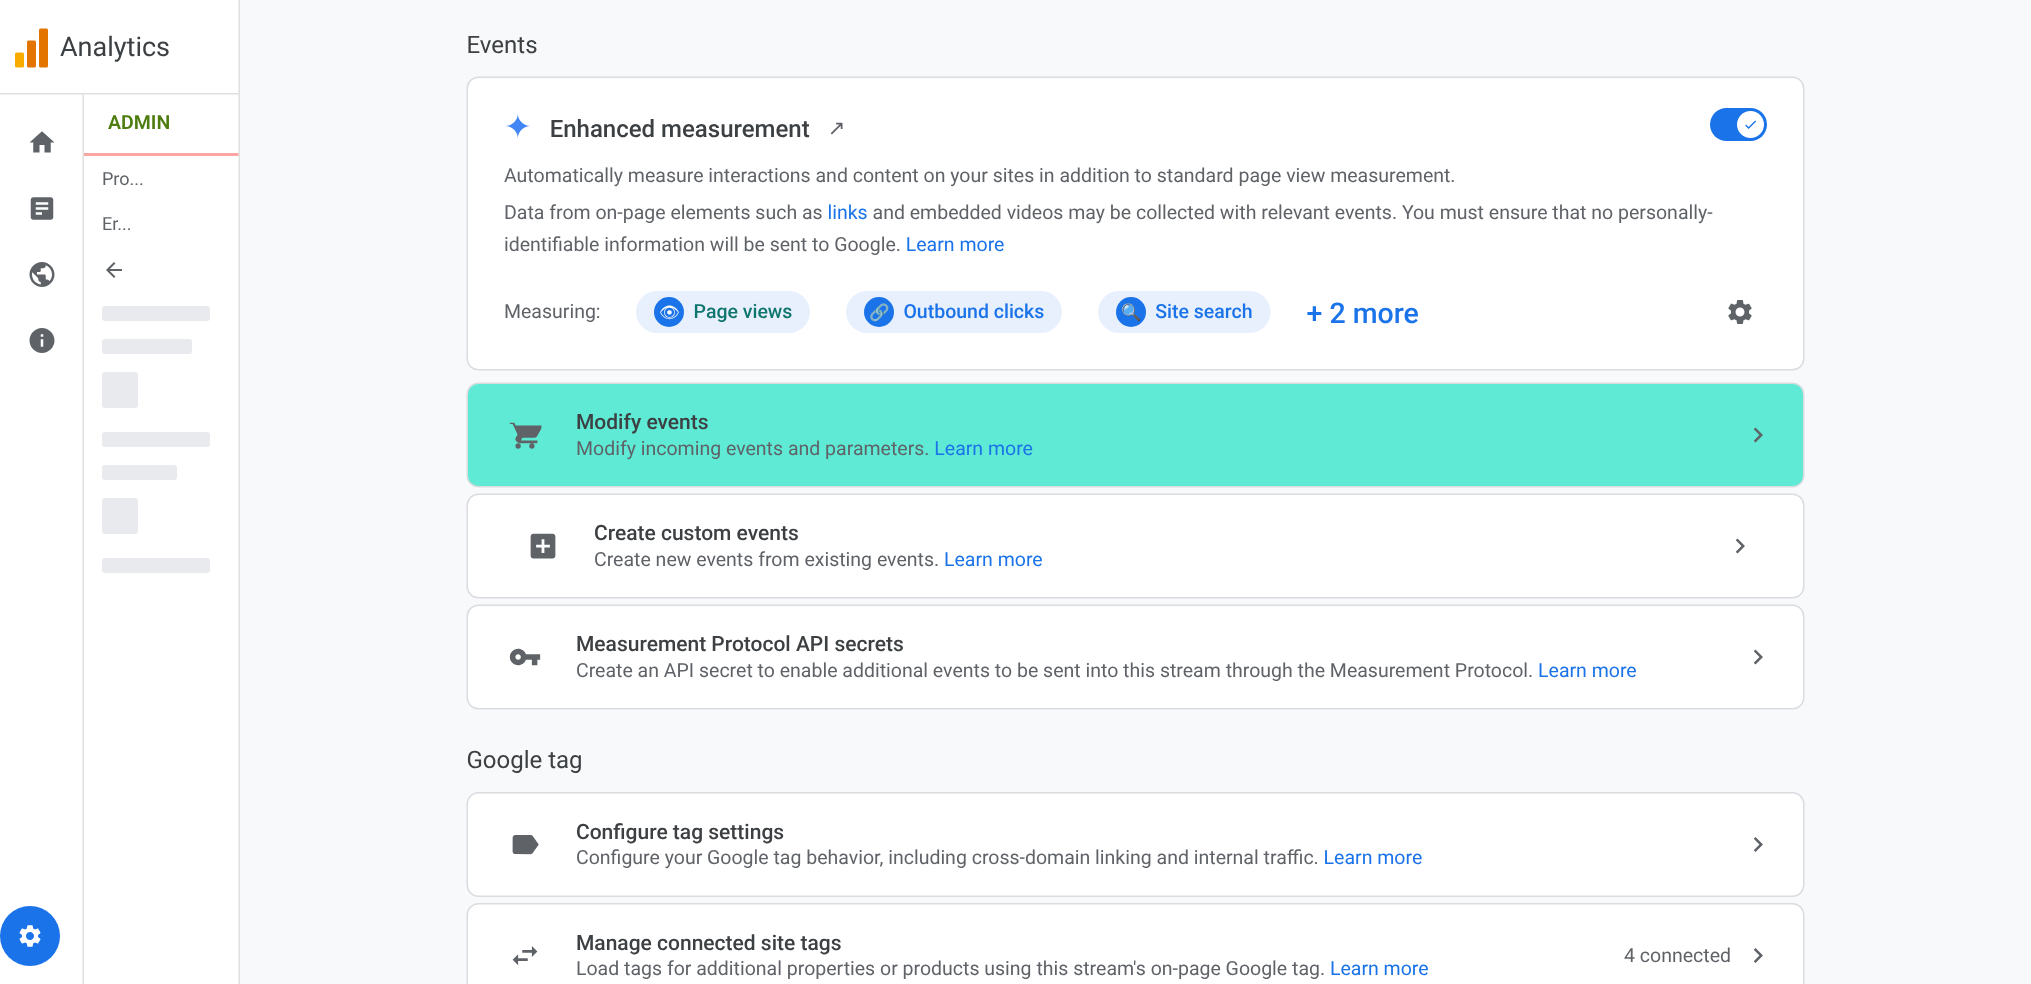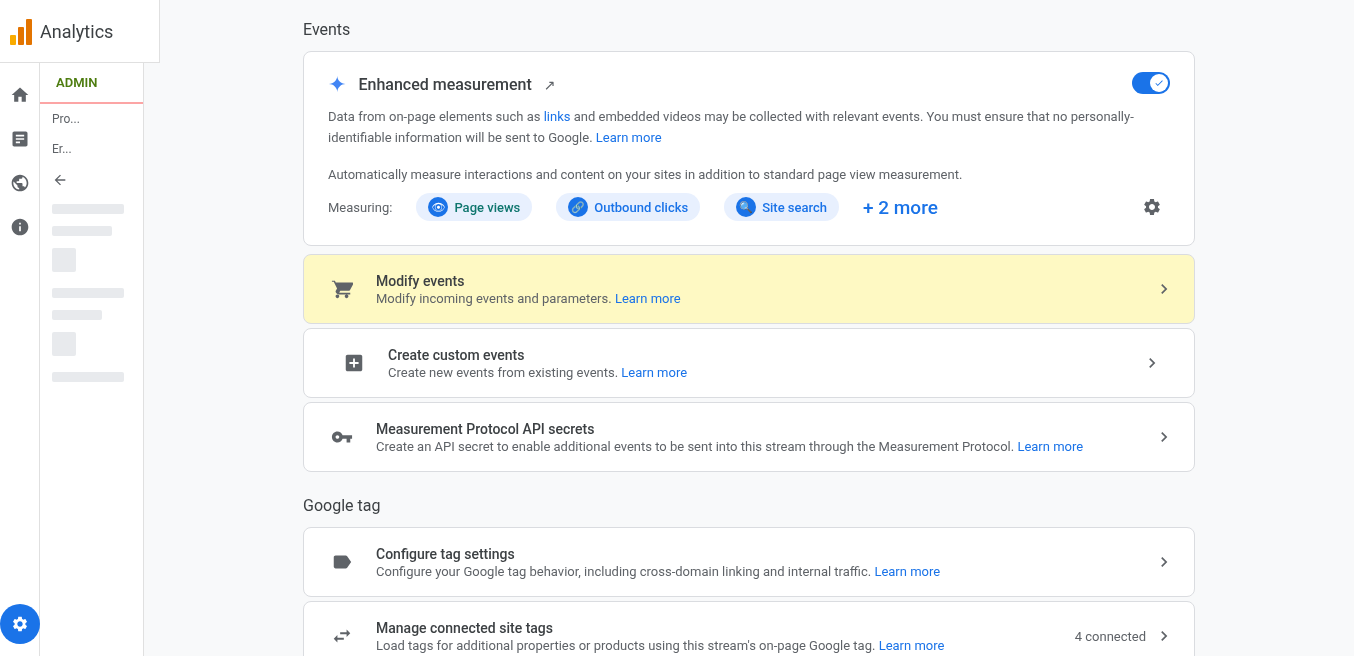--- a/index.html
+++ b/index.html
@@ -32,21 +32,21 @@
       display: flex;
       align-items: center;
       justify-content: center;
       color: #fff;
       cursor: pointer;
     }
   </style>
 </head>
 <body>
 
-<div style="position:relative; display:flex; flex-direction:column; width:40px; background:#fff; border-right:1px solid #e0e0e0; z-index:10; flex-shrink:0;">
+<div style="position:relative; display:flex; flex-direction:column; width:56px; background:#fff; border-right:1px solid #e0e0e0; z-index:10; flex-shrink:0;">
 
   <div style="height:63px; width:160px; background:#fff; border-bottom:1px solid #e0e0e0; display:flex; align-items:center; padding-left:10px; gap:8px; position:absolute; top:0; left:0; border-right:1px solid #e0e0e0; z-index:20;">
     <div class="logo-bars">
       <div class="logo-bar" style="width:6px;height:10px;background:#f9ab00;"></div>
       <div class="logo-bar" style="width:6px;height:18px;background:#e37400;"></div>
       <div class="logo-bar" style="width:6px;height:26px;background:#e37400;"></div>
     </div>
     <span style="font-size:18px;color:#3c4043;font-weight:400;">Analytics</span>
   </div>
 
@@ -115,24 +115,24 @@
 
         <div style="width:38px; height:22px; background:#1a73e8; border-radius:11px; position:relative; cursor:pointer; flex-shrink:0;">
           <div style="position:absolute; right:2px; top:2px; width:18px; height:18px; background:#fff; border-radius:50%; display:flex; align-items:center; justify-content:center;">
             <svg width="10" height="10" viewBox="0 0 24 24" fill="#1a73e8">
                 <path d="M9 16.17L4.83 12l-1.42 1.41L9 19 21 7l-1.41-1.41z"></path>
               </svg>
           </div>
         </div>
       </div>
 
+      <div style="font-size:13px; color:#5f6368; line-height:1.6; margin-bottom:4px;">Automatically measure interactions and content on your sites in addition to standard page view measurement.</div>
       <div style="font-size:13px; color:#5f6368; line-height:1.6; margin-bottom:16px;">
         Data from on-page elements such as <a style="color:#1a73e8; text-decoration:none;">links</a> and embedded videos may be collected with relevant events. You must ensure that no personally-identifiable information will be sent to Google. <a style="color:#1a73e8; text-decoration:none; cursor:pointer;">Learn more</a>
       </div>
-      <div style="font-size:13px; color:#5f6368; line-height:1.6; margin-bottom:4px;">Automatically measure interactions and content on your sites in addition to standard page view measurement.</div>
 
       <div style="display:flex; align-items:center; gap:24px; flex-wrap:wrap;">
         <span style="font-size:13px; color:#5f6368;">Measuring:</span>
 
         <div style="display:flex; align-items:center; gap:6px; background:#e8f0fe; border-radius:16px; padding:4px 12px; cursor:pointer;">
           <div style="width:20px; height:20px; background:#1a73e8; border-radius:50%; display:flex; align-items:center; justify-content:center; color:#fff; font-size:11px;">👁</div>
           <span style="font-size:13px; color:#0f766e; font-weight:500;">Page views</span>
         </div>
 
         <div style="display:flex; align-items:center; gap:6px; background:#e8f0fe; border-radius:16px; padding:4px 12px; cursor:pointer;">
@@ -148,21 +148,21 @@
         <span style="font-size:19px; color:#1a73e8; font-weight:500; cursor:pointer;">+ 2 more</span>
 
         <div style="margin-left:auto; width:36px; height:36px; border-radius:50%; display:flex; align-items:center; justify-content:center; cursor:pointer; color:#5f6368;">
           <svg width="20" height="20" viewBox="0 0 24 24" fill="currentColor">
               <path d="M19.14,12.94c0.04-0.3,0.06-0.61,0.06-0.94c0-0.32-0.02-0.64-0.07-0.94l2.03-1.58c0.18-0.14,0.23-0.41,0.12-0.61 l-1.92-3.32c-0.12-0.22-0.37-0.29-0.59-0.22l-2.39,0.96c-0.5-0.38-1.03-0.7-1.62-0.94L14.4,2.81c-0.04-0.24-0.24-0.41-0.48-0.41 h-3.84c-0.24,0-0.43,0.17-0.47,0.41L9.25,5.35C8.66,5.59,8.12,5.92,7.63,6.29L5.24,5.33c-0.22-0.08-0.47,0-0.59,0.22L2.74,8.87 C2.62,9.08,2.66,9.34,2.86,9.48l2.03,1.58C4.84,11.36,4.8,11.69,4.8,12s0.02,0.64,0.07,0.94l-2.03,1.58 c-0.18,0.14-0.23,0.41-0.12,0.61l1.92,3.32c0.12,0.22,0.37,0.29,0.59,0.22l2.39-0.96c0.5,0.38,1.03,0.7,1.62,0.94l0.36,2.54 c0.05,0.24,0.24,0.41,0.48,0.41h3.84c0.24,0,0.44-0.17,0.47-0.41l0.36-2.54c0.59-0.24,1.13-0.56,1.62-0.94l2.39,0.96 c0.22,0.08,0.47,0,0.59-0.22l1.92-3.32c0.12-0.22,0.07-0.47-0.12-0.61L19.14,12.94z M12,15.6c-1.98,0-3.6-1.62-3.6-3.6 s1.62-3.6,3.6-3.6s3.6,1.62,3.6,3.6S13.98,15.6,12,15.6z"></path>
             </svg>
         </div>
       </div>
     </div>
 
-    <div style="background:#fef9c3; border:1px solid #dadce0; border-radius:8px; margin-bottom:4px; display:flex; align-items:center; padding:16px 20px; cursor:pointer;">
+    <div style="background:#5eead4; border:1px solid #dadce0; border-radius:8px; margin-bottom:4px; display:flex; align-items:center; padding:16px 20px; cursor:pointer;">
       <div style="width:36px; height:36px; display:flex; align-items:center; justify-content:center; color:#5f6368; margin-right:16px; flex-shrink:0;">
         <svg width="22" height="22" viewBox="0 0 24 24" fill="currentColor">
             <path d="M7 18c-1.1 0-2 .9-2 2s.9 2 2 2 2-.9 2-2-.9-2-2-2zM1 2v2h2l3.6 7.59-1.35 2.45c-.16.28-.25.61-.25.96C5 16.1 6.9 18 9 18h12v-2H9.42c-.14 0-.25-.11-.25-.25l.03-.12.9-1.63H19c.75 0 1.41-.41 1.75-1.03l3.58-6.49A1 1 0 0 0 23.43 5H5.21l-.94-2H1zm16 16c-1.1 0-2 .9-2 2s.9 2 2 2 2-.9 2-2-.9-2-2-2z"></path>
           </svg>
       </div>
       <div style="flex:1;">
         <div style="font-size:14px; font-weight:500; color:#3c4043; margin-bottom:2px;">Modify events</div>
         <div style="font-size:13px; color:#5f6368;">Modify incoming events and parameters. <a style="color:#1a73e8; text-decoration:none; cursor:pointer;">Learn more</a></div>
       </div>
       <svg width="20" height="20" viewBox="0 0 24 24" fill="#5f6368">

